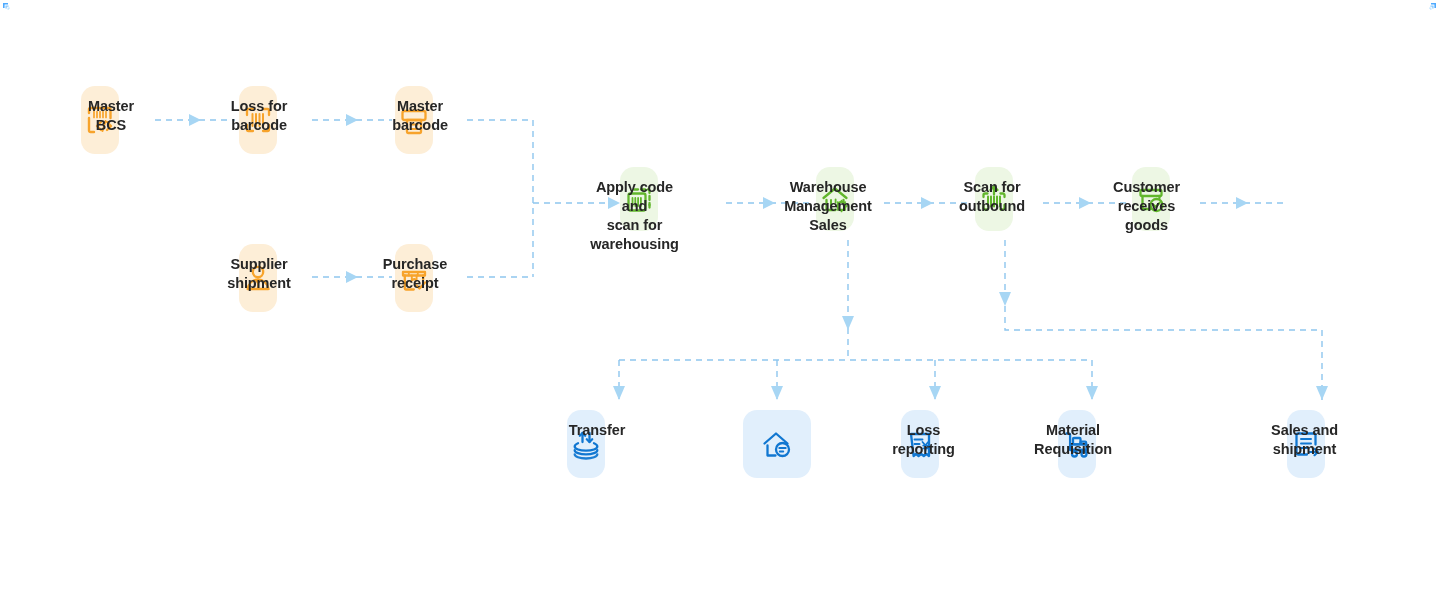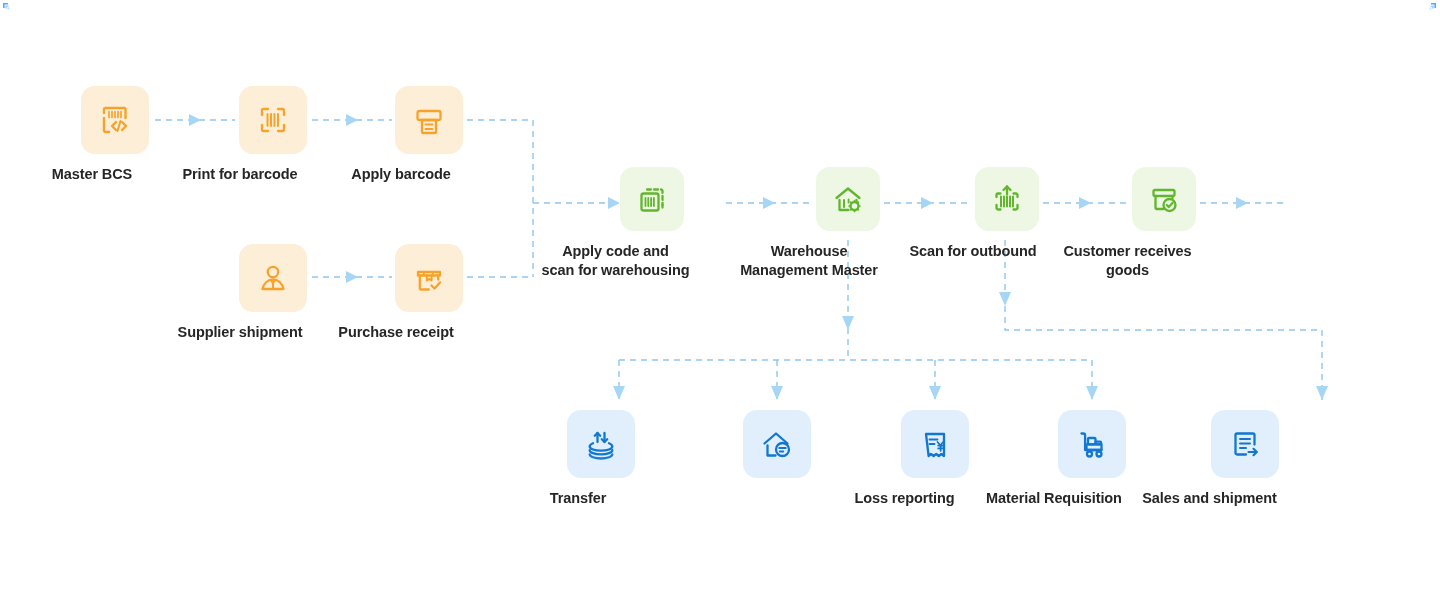--- a/index.html
+++ b/index.html
@@ -29,22 +29,21 @@
     position: absolute;
     left: 0; top: 0;
     width: 1440px; height: 589px;
     pointer-events: none;
   }
 
   
   .node {
     position: absolute;
     display: flex;
-    flex-direction: column;
-    align-items: center;
+    flex-direction: row;
   }
   .node .chip {
     border-radius: 14px;
     display: flex;
     align-items: center;
     justify-content: center;
   }
   .node .caption {
     margin-top: 11px;
     font-size: 14.5px;
@@ -158,34 +157,34 @@
           <path d="M8 14V9.5A1.5 1.5 0 0 1 9.5 8H14"></path>
           <path d="M24 8h4.5A1.5 1.5 0 0 1 30 9.5V14"></path>
           <path d="M30 24v4.5a1.5 1.5 0 0 1-1.5 1.5H24"></path>
           <path d="M14 30H9.5A1.5 1.5 0 0 1 8 28.5V24"></path>
           <g stroke-width="2">
             <path d="M13.5 13v12M17 13v12M20.5 13v12M24 13v12"></path>
           </g>
         </svg>
       </span>
     </div>
-    <div class="caption" style="width:200px;margin-left:-66px;">Print for barcode</div>
+    <div class="caption" style="width:200px;margin-left:-66px;">Loss for barcode</div>
   </div>
 
   <div class="node theme-orange" style="left:395px; top:86px; width:68px;">
     <div class="chip" style="width:68px;height:68px;">
       <span>
         <svg width="38" height="38" viewBox="0 0 38 38" fill="none" stroke="#f7a32b" stroke-width="2.3" stroke-linecap="round" stroke-linejoin="round">
           <rect x="7.5" y="10" width="23" height="9" rx="2"></rect>
           <path d="M12 19h14v12a1 1 0 0 1-1 1H13a1 1 0 0 1-1-1z"></path>
           <path d="M15.5 23.5h7M15.5 28h7" stroke-width="2"></path>
         </svg>
       </span>
     </div>
-    <div class="caption" style="width:180px;margin-left:-56px;">Apply barcode</div>
+    <div class="caption" style="width:180px;margin-left:-56px;">Master barcode</div>
   </div>
 
   <div class="node theme-orange" style="left:239px; top:244px; width:68px;">
     <div class="chip" style="width:68px;height:68px;">
       <span>
         <svg width="38" height="38" viewBox="0 0 38 38" fill="none" stroke="#f7a32b" stroke-width="2.3" stroke-linecap="round" stroke-linejoin="round">
           <circle cx="19" cy="13" r="5.2"></circle>
           <path d="M8.5 30c1.3-6 5.6-9.5 10.5-9.5S28.2 24 29.5 30z"></path>
           <path d="M19 20.5v9.5" stroke-width="2"></path>
           <path d="M17.2 21.5L19 24.5l1.8-3" stroke-width="1.8"></path>
@@ -236,21 +235,21 @@
           <path d="M10.5 20v10h9"></path>
           <path d="M27.5 20v2.2"></path>
           <path d="M15 20v7" stroke-width="2"></path>
           <path d="M19.6 19.5v3.2" stroke-width="1.8"></path>
           <circle cx="25.5" cy="26" r="4"></circle>
           <path d="M25.5 20.6v1.4M25.5 30v1.4M20.1 26h1.4M29.5 26h1.4M21.7 22.2l1 1M29.3 29.8l-1-1M21.7 29.8l1-1M29.3 22.2l-1 1" stroke-width="1.7"></path>
         </svg>
       </span>
     </div>
     <div class="caption" style="width:220px;margin-left:-78px;">Warehouse
-Management Master</div>
+Management Sales</div>
   </div>
 
   <div class="node theme-green" style="left:975px; top:167px; width:64px;">
     <div class="chip" style="width:64px;height:64px;">
       <span>
         <svg width="38" height="38" viewBox="0 0 38 38" fill="none" stroke="#61b62c" stroke-width="2.3" stroke-linecap="round" stroke-linejoin="round">
           <path d="M19 6.5v8"></path>
           <path d="M15.5 10L19 6.5l3.5 3.5"></path>
           <path d="M8.5 17v-2a1.5 1.5 0 0 1 1.5-1.5h2.5" stroke-dasharray="0"></path>
           <path d="M25.5 13.5H28a1.5 1.5 0 0 1 1.5 1.5v2"></path>
@@ -334,21 +333,21 @@
           <rect x="22.5" y="16.6" width="5.6" height="2.8" rx="1"></rect>
           <path d="M13.5 19.4h15v5.6h-15z"></path>
           <circle cx="16.5" cy="29" r="2.5"></circle>
           <circle cx="26" cy="29" r="2.5"></circle>
         </svg>
       </span>
     </div>
     <div class="caption" style="width:220px;margin-left:-76px;">Material Requisition</div>
   </div>
 
-  <div class="node theme-blue" style="left:1211px; top:410px; width:68px;">
+  <div class="node theme-blue" style="left:1287px; top:410px; width:68px;">
     <div class="chip" style="width:68px;height:68px;">
       <span>
         <svg width="38" height="38" viewBox="0 0 38 38" fill="none" stroke="#1177d1" stroke-width="2.3" stroke-linecap="round" stroke-linejoin="round">
           <path d="M28.5 19.5V10A1.5 1.5 0 0 0 27 8.5H11A1.5 1.5 0 0 0 9.5 10v18A1.5 1.5 0 0 0 11 29.5h9"></path>
           <path d="M14 14h10M14 18.5h10M14 23h6" stroke-width="2"></path>
           <path d="M22.5 27h8" stroke-width="2.2"></path>
           <path d="M27.5 23.8l3.2 3.2-3.2 3.2" stroke-width="2.2"></path>
         </svg>
       </span>
     </div>

